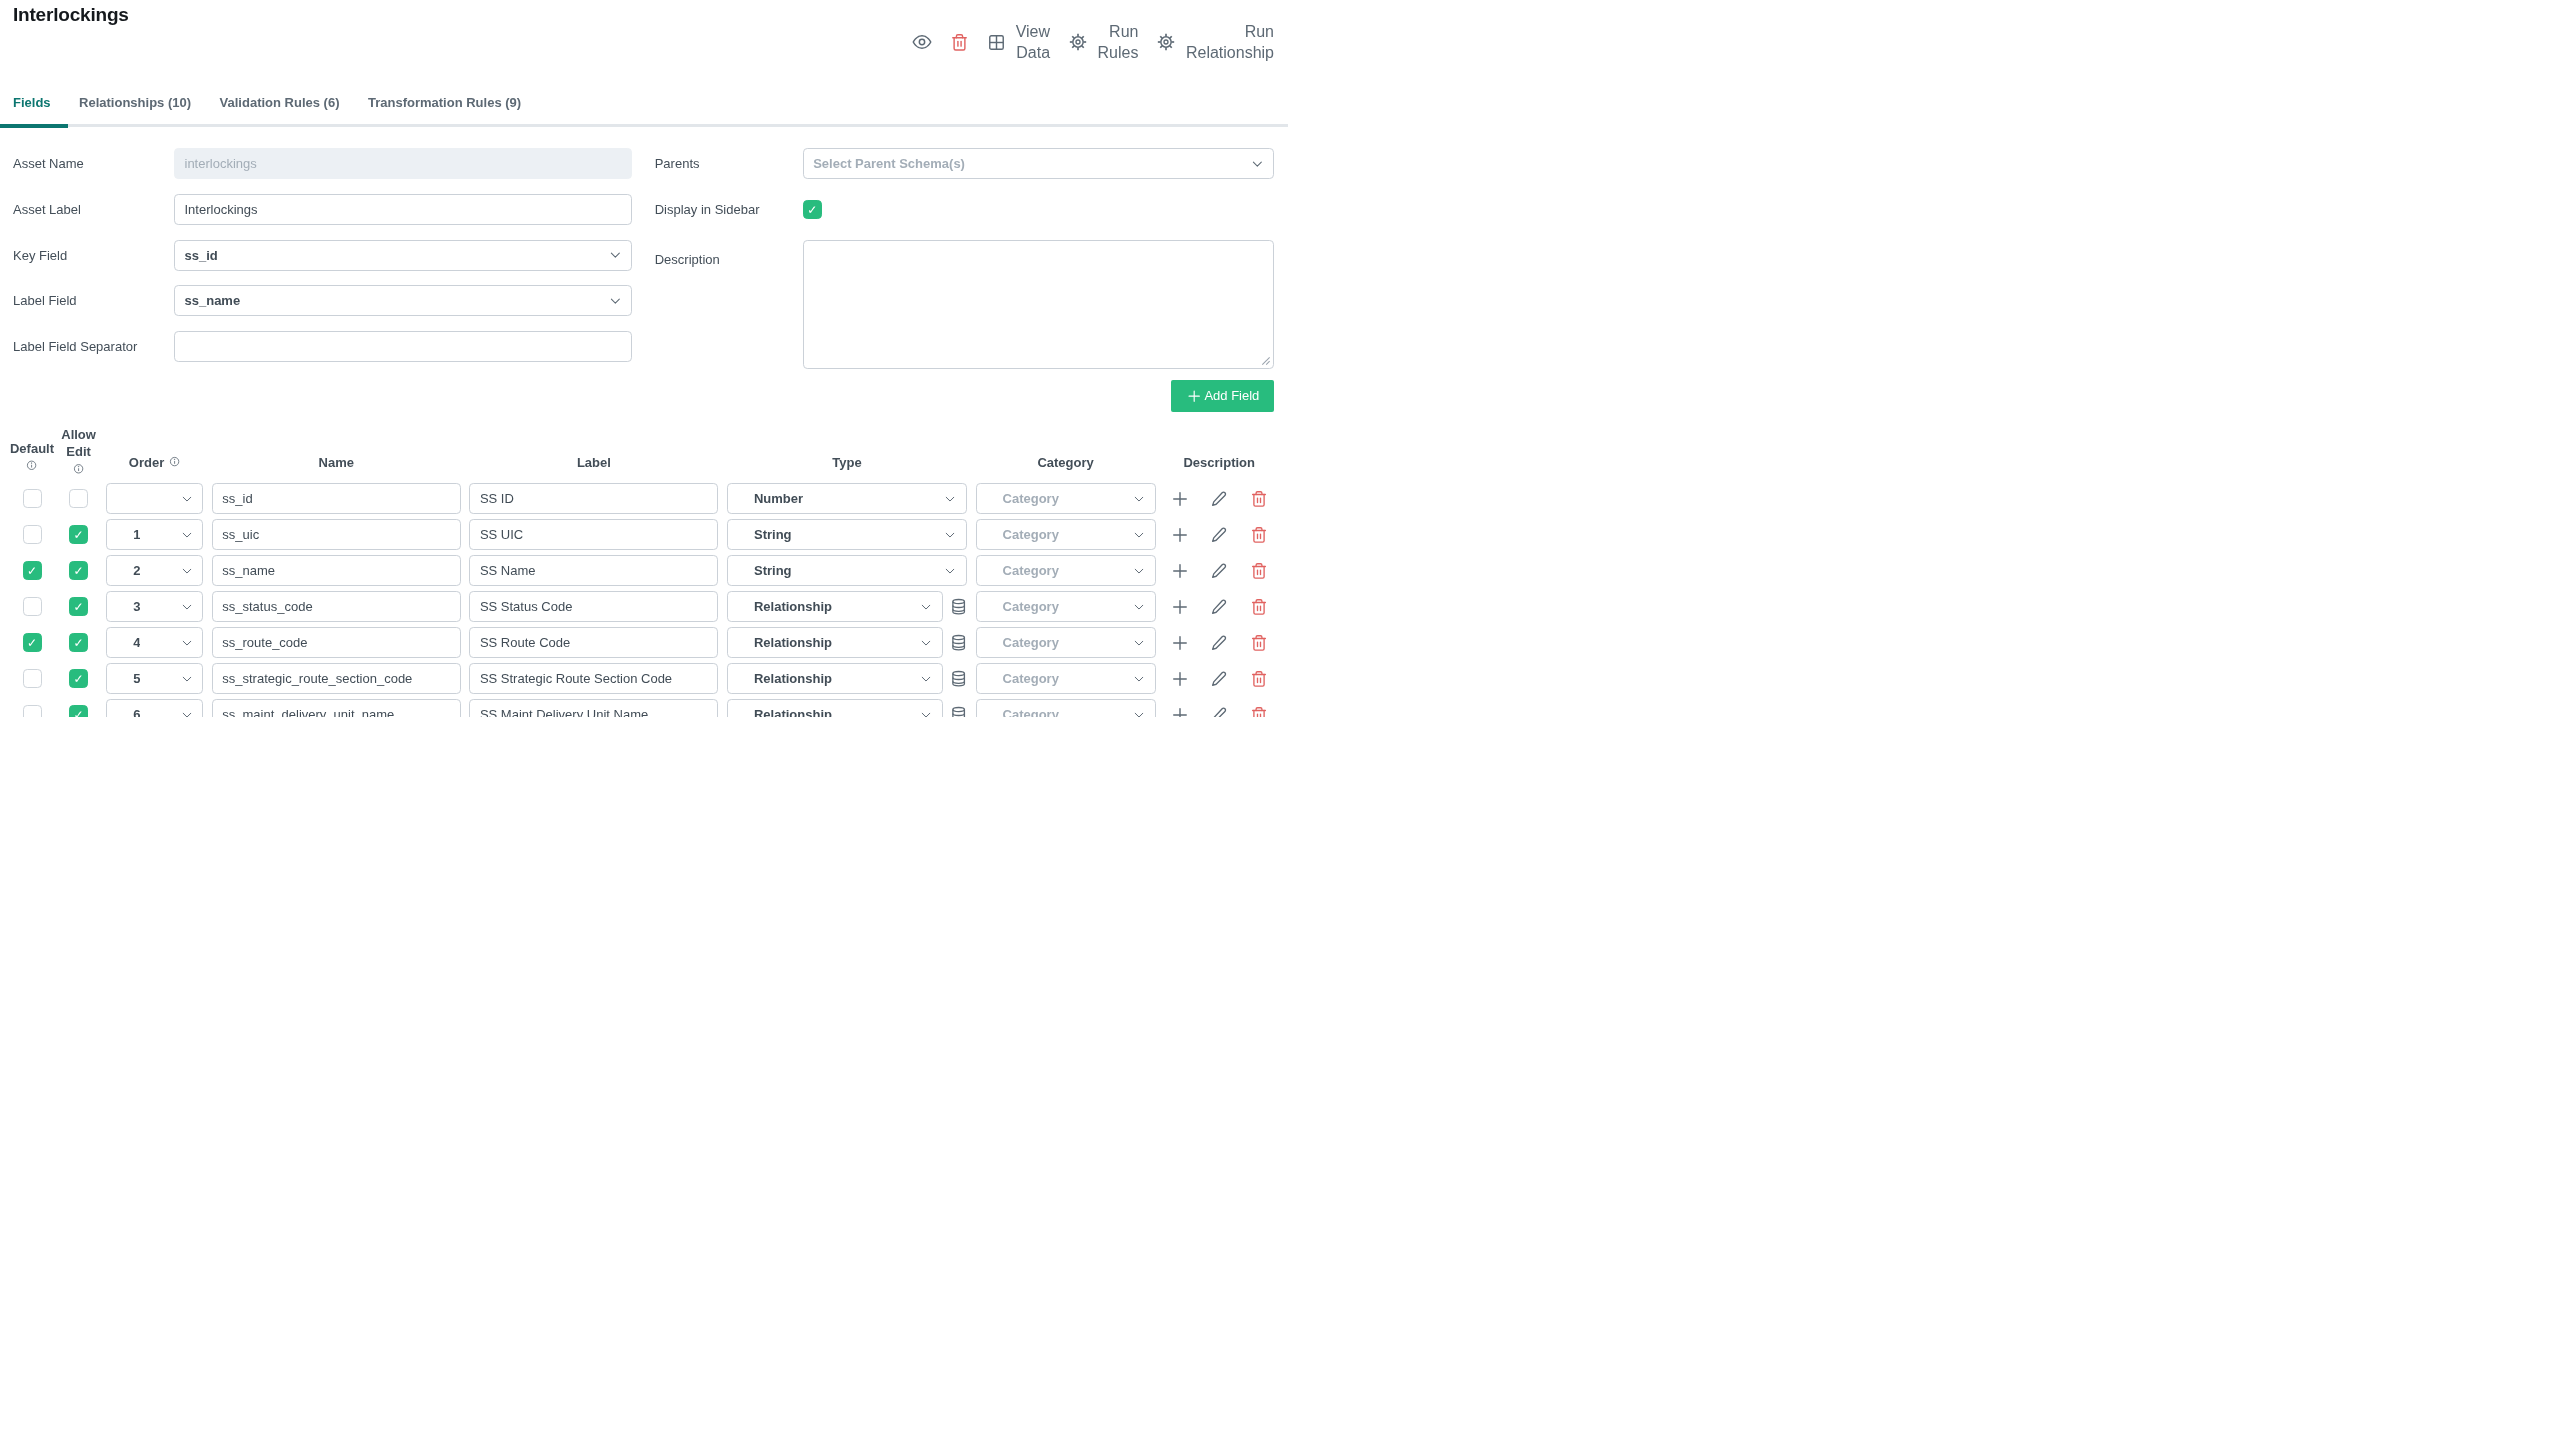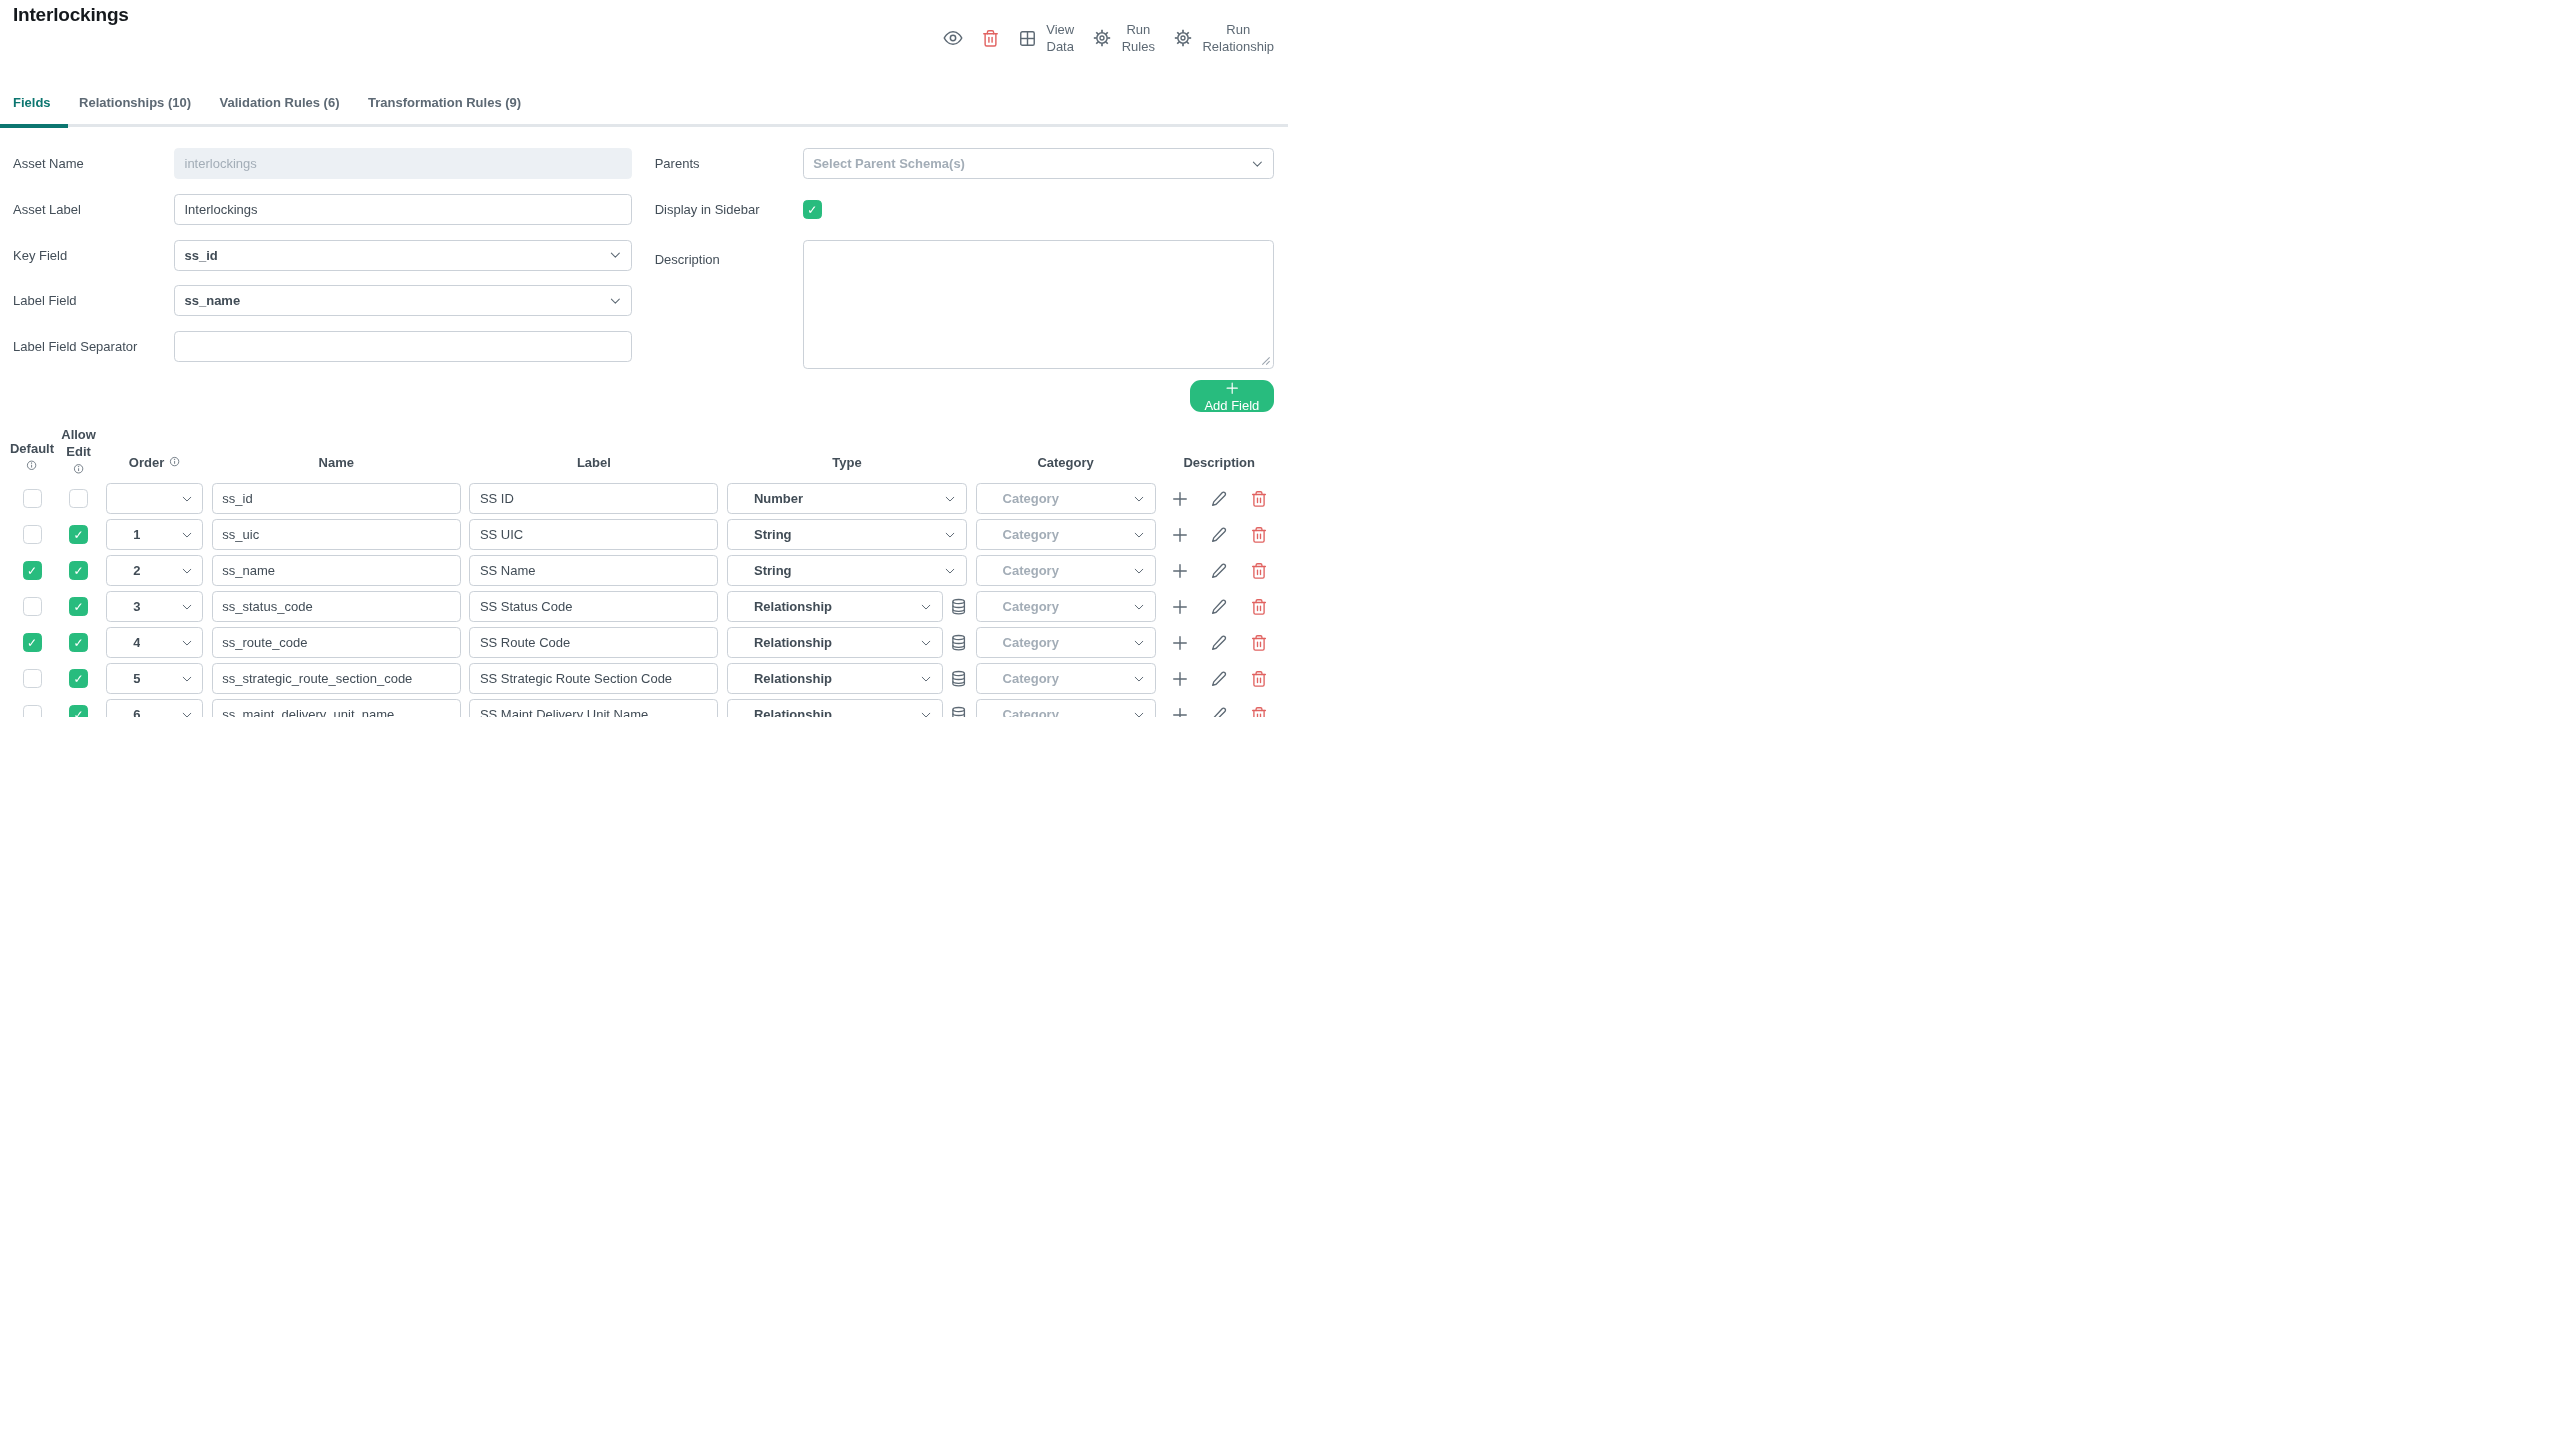--- a/index.html
+++ b/index.html
@@ -19,21 +19,21 @@
   html,body{background:#fff;}
   body{width:1288px;height:717px;overflow:hidden;color:var(--ink);}
   svg{display:block;}
 
   
   .topbar{position:relative;height:73px;}
   .topbar h1{position:absolute;left:13px;top:3.5px;font-size:19px;font-weight:700;color:var(--ink-strong);letter-spacing:-0.2px;}
   .toolbar{position:absolute;right:14px;top:21px;display:flex;align-items:center;gap:18px;}
   .icon-btn{background:none;border:none;cursor:pointer;padding:0;display:flex;align-items:center;}
   .tb-item{display:flex;align-items:center;gap:9.5px;cursor:pointer;background:none;border:none;}
-  .tb-label{width:min-content;text-align:center;font-size:13px;line-height:1.32;color:var(--muted);}
+  .tb-label{width:min-content;text-align:right;font-size:16px;line-height:1.32;color:var(--muted);}
 
   
   .tabs{display:flex;gap:28.5px;padding:22.4px 0 14px 13px;border-bottom:3.5px solid var(--tabline);position:relative;}
   .tab{font-size:13px;font-weight:700;color:var(--muted);background:none;border:none;cursor:pointer;}
   .tab.active{color:var(--teal);}
   .tab-underline{position:absolute;left:0;bottom:-3.5px;width:68px;height:3.5px;background:var(--teal);}
 
   
   .form{display:flex;padding:21px 14px 0 13px;gap:22.4px;}
   .fcol{flex:1;display:flex;flex-direction:column;gap:14.7px;}
@@ -51,21 +51,21 @@
   .select.placeholder .val{color:var(--ph);}
   .val{white-space:nowrap;overflow:hidden;}
   .textarea{position:relative;height:129px;width:100%;border:0.9px solid var(--line);border-radius:4.3px;background:#fff;}
   .resize-grip{position:absolute;right:2.6px;bottom:2.6px;}
   .cb{width:19px;height:19px;border:1.7px solid #cfd5db;border-radius:4.3px;background:#fff;display:inline-flex;align-items:center;justify-content:center;flex:none;cursor:pointer;}
   .cb.checked{background:var(--green);border-color:var(--green);}
   .cb.checked::after{content:"\2713";color:#fff;font-size:12px;line-height:1;}
 
   
   .addfield-row{display:flex;justify-content:flex-end;padding:11.2px 14px 0 0;}
-  .btn-green{display:flex;align-items:center;gap:2px;background:var(--green);color:#fff;font-size:13px;height:32px;padding:0 14.7px;border:none;border-radius:11px;cursor:pointer;flex-direction:column;}
+  .btn-green{display:flex;align-items:center;gap:2px;background:var(--green);color:#fff;font-size:13px;height:32px;padding:0 14.7px;border:none;border-radius:2px;cursor:pointer;}
 
   
   .thead{display:grid;grid-template-columns:var(--cols);column-gap:8.6px;align-items:end;padding:10.4px 14px 11.2px 13px;font-size:13px;font-weight:700;color:#434e58;}
   .th{text-align:center;}
   .th.stack{display:flex;flex-direction:column;align-items:center;gap:3.5px;line-height:1.25;}
   .th.inline{display:flex;align-items:center;justify-content:center;gap:5.2px;}
   .th.desc{grid-column:8 / 11;}
   .frow{display:grid;grid-template-columns:var(--cols);column-gap:8.6px;align-items:center;height:36px;padding:0 14px 0 13px;}
   .cell-center{display:flex;justify-content:center;align-items:center;}
   .type-wrap{display:flex;align-items:center;gap:7px;min-width:0;}

